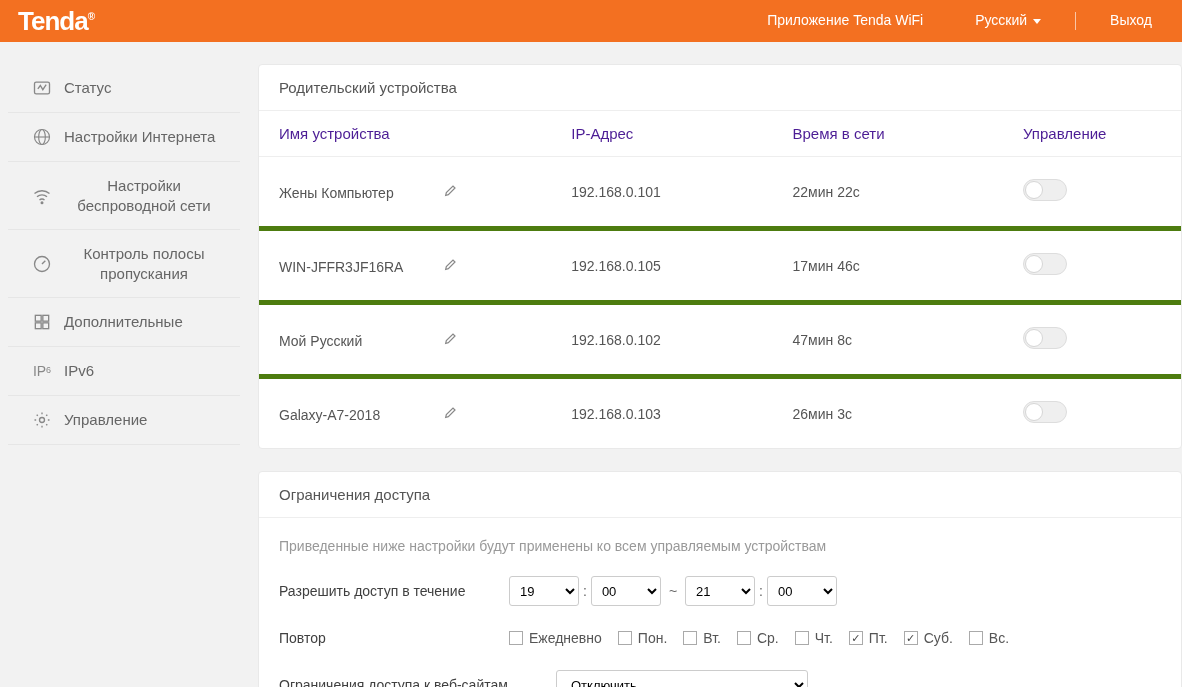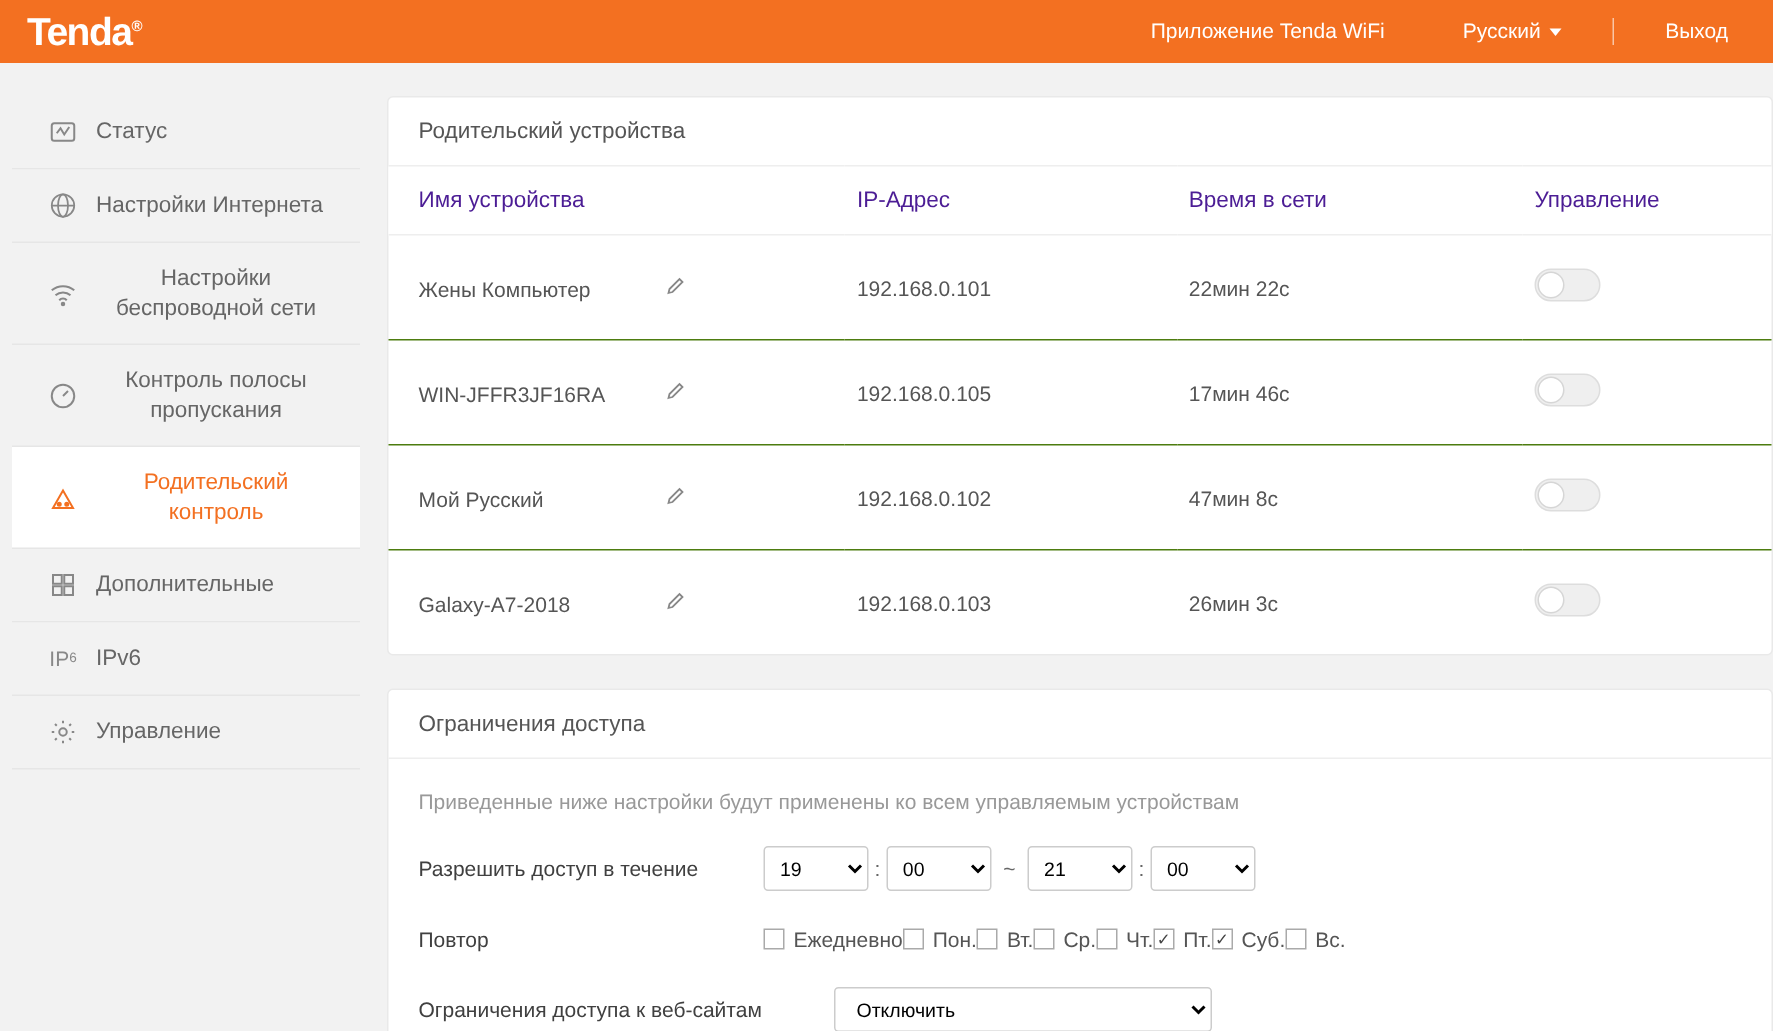--- a/index.html
+++ b/index.html
@@ -91,21 +91,21 @@
     color: #4c1d95;
     font-size: 15px;
     padding: 14px 8px;
     border-top: 1px solid #eee;
     border-bottom: 1px solid #eee;
     background: #fff;
   }
   .dev-table thead th:first-child { padding-left: 20px; }
   .dev-table tbody td {
     padding: 22px 8px;
-    border-bottom: 1px solid #4d7c0f;
+    border-bottom: 5px solid #4d7c0f;
     color: #555;
     font-size: 14px;
     vertical-align: middle;
   }
   .dev-table tbody tr:last-child td { border-bottom: none; }
   .dev-table tbody td:first-child { padding-left: 20px; }
   .edit-icon {
     display: inline-flex;
     width: 16px; height: 16px;
     color: #888;
@@ -142,21 +142,21 @@
     padding: 0 6px;
     font-size: 13px;
     background: #fff;
     cursor: pointer;
   }
   .sel.small { width: 70px; }
   .sel.wide { width: 252px; padding: 4px 10px; margin-left: 47px; }
   .tilde { margin: 0 8px; color: #666; }
   .colon { margin: 0 4px; color: #666; }
   .sel-group { display: inline-flex; align-items: center; }
-  .chk-group { display: inline-flex; flex-wrap: wrap; align-items: center; }
+  .chk-group { display: inline-flex; flex-wrap: wrap; gap: 16px; align-items: center; }
   .chk-item { display: inline-flex; align-items: center; gap: 6px; color: #555; font-size: 14px; cursor: pointer; }
   .chk-box {
     width: 14px; height: 14px;
     border: 1px solid #aaa;
     display: inline-flex;
     align-items: center;
     justify-content: center;
     font-size: 11px;
     color: #444;
   }
@@ -217,30 +217,20 @@
     <div class="nav-item">
       <span class="nav-icon">
         <svg viewBox="0 0 24 24" fill="none" stroke="#888" stroke-width="1.6">
             <circle cx="12" cy="12" r="9"></circle>
             <line x1="12" y1="12" x2="16" y2="8"></line>
           </svg>
       </span>
       <span>Контроль полосы пропускания</span>
     </div>
 
-    <div class="nav-item active">
-      <span class="nav-icon">
-        <svg viewBox="0 0 24 24" fill="none" stroke="#f37021" stroke-width="1.6">
-            <path d="M4 20 L12 6 L20 20 Z"></path>
-            <circle cx="9" cy="17" r="1.2" fill="#f37021"></circle>
-            <circle cx="15" cy="17" r="1.2" fill="#f37021"></circle>
-          </svg>
-      </span>
-      <span>Родительский контроль</span>
-    </div>
 
 
     <div class="nav-item">
       <span class="nav-icon">
         <svg viewBox="0 0 24 24" fill="none" stroke="#888" stroke-width="1.6">
             <rect x="4" y="4" width="7" height="7"></rect>
             <rect x="13" y="4" width="7" height="7"></rect>
             <rect x="4" y="13" width="7" height="7"></rect>
             <rect x="13" y="13" width="7" height="7"></rect>
           </svg>

